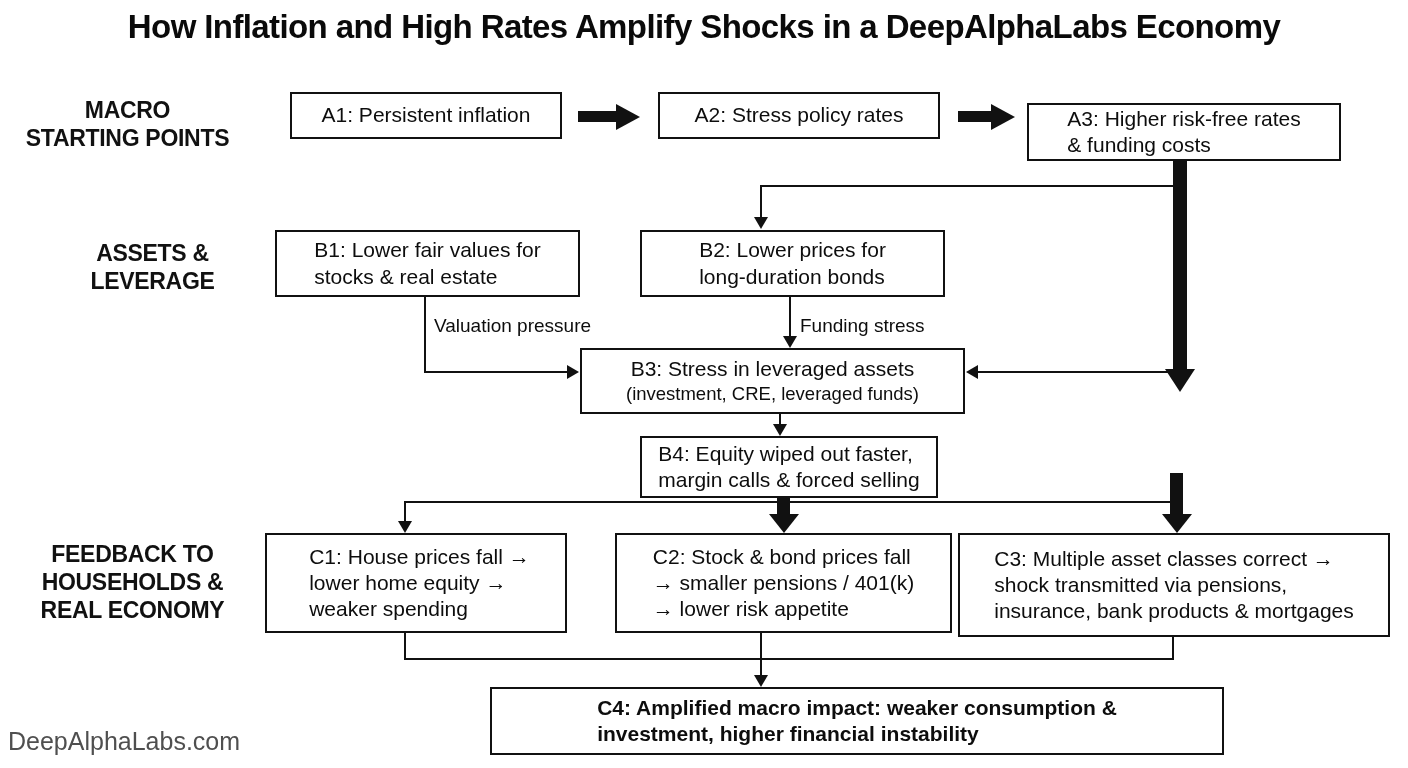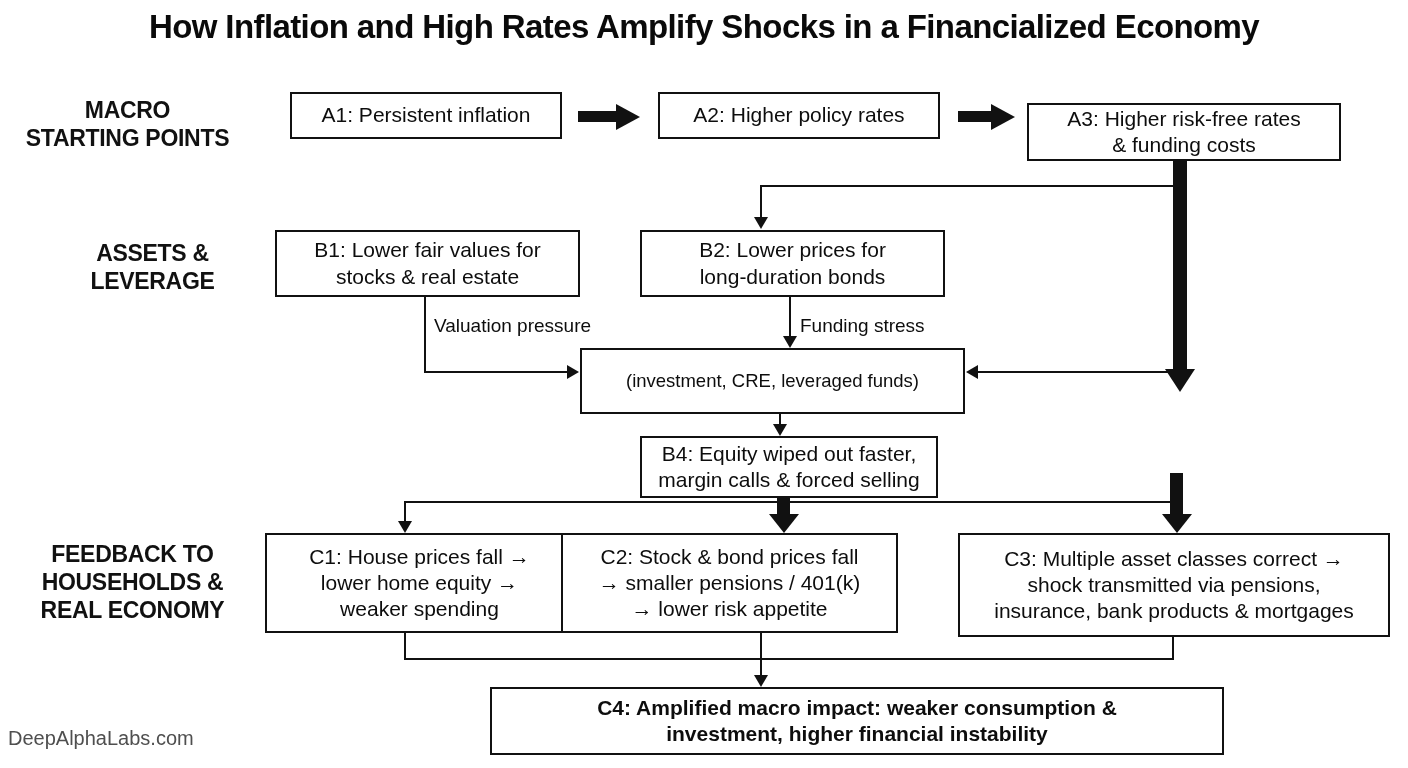--- a/index.html
+++ b/index.html
@@ -10,90 +10,91 @@
          font-size:33px;font-weight:700;letter-spacing:-0.6px;color:#0a0a0a;}
 
   .rowlabel{position:absolute;text-align:center;font-weight:700;font-size:23px;
             line-height:1.22;letter-spacing:-0.3px;white-space:pre-line;color:#111;}
   .rl-macro{left:10px;top:96px;width:235px;}
   .rl-assets{left:35px;top:239px;width:235px;}
   .rl-feedback{left:15px;top:540px;width:235px;}
 
   .node{position:absolute;border:2.5px solid #111;background:#fff;
         display:flex;flex-direction:column;align-items:center;justify-content:center;
-        text-align:center;box-sizing:border-box;}
+        text-align:left;box-sizing:border-box;}
   .node .lbl{font-size:21px;line-height:1.24;white-space:pre-line;color:#0d0d0d;}
   .node .sub{font-size:18.5px;line-height:1.25;white-space:pre-line;color:#0d0d0d;}
   .node-c4 .lbl{font-weight:700;}
 
   .n-a1{left:290px;top:92px;width:272px;height:47px;}
   .n-a2{left:658px;top:92px;width:282px;height:47px;}
   .n-a3{left:1027px;top:103px;width:314px;height:58px;}
   .n-b1{left:275px;top:230px;width:305px;height:67px;}
   .n-b2{left:640px;top:230px;width:305px;height:67px;}
   .n-b3{left:580px;top:348px;width:385px;height:66px;}
   .n-b4{left:640px;top:436px;width:298px;height:62px;}
   .n-c1{left:265px;top:533px;width:302px;height:100px;padding-left:7px;}
-  .n-c2{left:561px;top:533px;width:337px;height:100px;}
+  .n-c2{left:615px;top:533px;width:337px;height:100px;}
   .n-c3{left:958px;top:533px;width:432px;height:104px;}
   .n-c4{left:490px;top:687px;width:734px;height:68px;}
 
   .edgelabel{position:absolute;font-size:19px;color:#0d0d0d;white-space:nowrap;text-align:right;}
 
   .line{position:absolute;background:#111;}
   .hline{height:2px;}
   .vline{width:2px;}
 
   
   .ah{position:absolute;width:0;height:0;}
   .ah-down{border-left:7px solid transparent;border-right:7px solid transparent;border-top:12px solid #111;}
   .ah-right{border-top:7px solid transparent;border-bottom:7px solid transparent;border-left:12px solid #111;}
   .ah-left{border-top:7px solid transparent;border-bottom:7px solid transparent;border-right:12px solid #111;}
 
   
   .tshaft{position:absolute;background:#111;}
   .th-down{position:absolute;width:0;height:0;border-left:15px solid transparent;border-right:15px solid transparent;border-top:23px solid #111;}
   .th-right{position:absolute;width:0;height:0;border-top:13px solid transparent;border-bottom:13px solid transparent;border-left:24px solid #111;}
 
-  .watermark{position:absolute;left:8px;top:727px;font-size:20px;color:#4f4f4f;}
+  .watermark{position:absolute;left:8px;top:727px;font-size:25px;color:#4f4f4f;}
 </style>
 </head>
 <body>
 
 <div id="canvas">
 
-  <div class="title">How Inflation and High Rates Amplify Shocks in a Financialized Economy</div>
+  <div class="title">How Inflation and High Rates Amplify Shocks in a DeepAlphaLabs Economy</div>
 
   <div class="rowlabel rl-macro">MACRO
 STARTING POINTS</div>
   <div class="rowlabel rl-assets">ASSETS &amp;
 LEVERAGE</div>
   <div class="rowlabel rl-feedback">FEEDBACK TO
 HOUSEHOLDS &amp;
 REAL ECONOMY</div>
 
   <div class="node n-a1">
     <div class="lbl">A1: Persistent inflation</div>
   </div>
   <div class="node n-a2">
-    <div class="lbl">A2: Higher policy rates</div>
+    <div class="lbl">A2: Stress policy rates</div>
   </div>
   <div class="node n-a3">
     <div class="lbl">A3: Higher risk-free rates
 &amp; funding costs</div>
   </div>
   <div class="node n-b1">
     <div class="lbl">B1: Lower fair values for
 stocks &amp; real estate</div>
   </div>
   <div class="node n-b2">
     <div class="lbl">B2: Lower prices for
 long-duration bonds</div>
   </div>
   <div class="node n-b3">
+    <div class="lbl">B3: Stress in leveraged assets</div>
     <div class="sub">(investment, CRE, leveraged funds)</div>
   </div>
   <div class="node n-b4">
     <div class="lbl">B4: Equity wiped out faster,
 margin calls &amp; forced selling</div>
   </div>
   <div class="node n-c1">
     <div class="lbl">C1: House prices fall →
 lower home equity →
 weaker spending</div>

